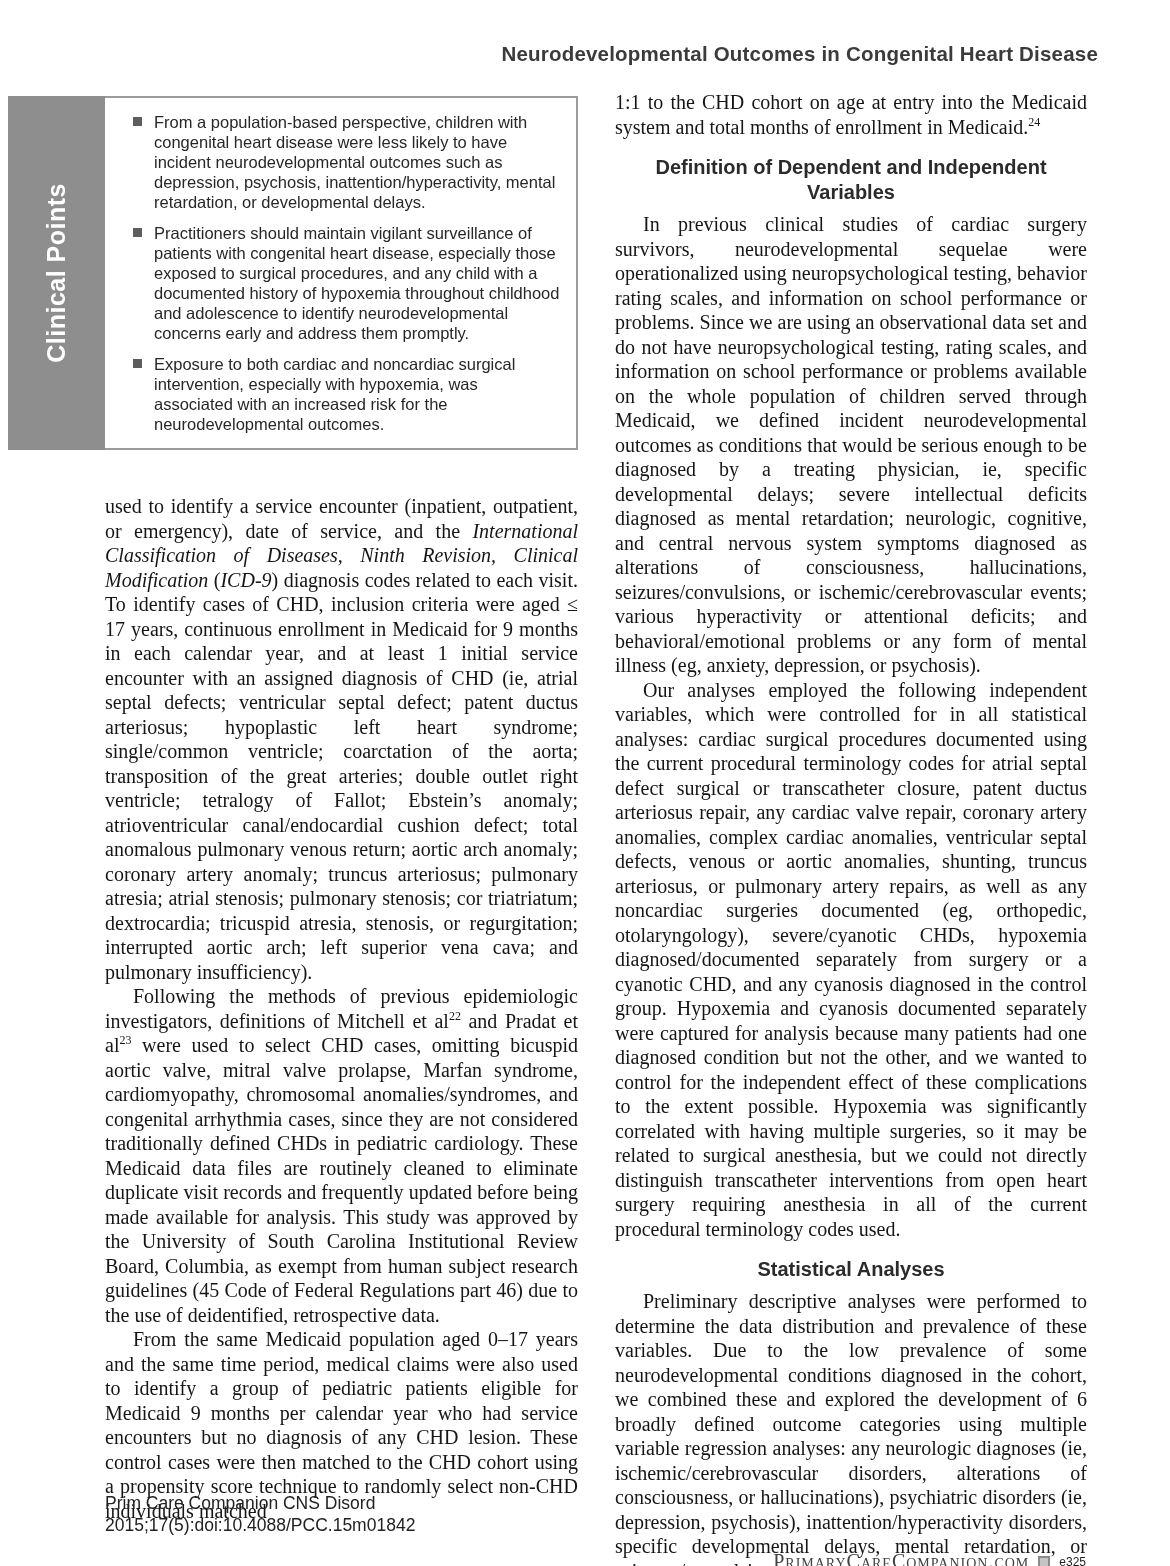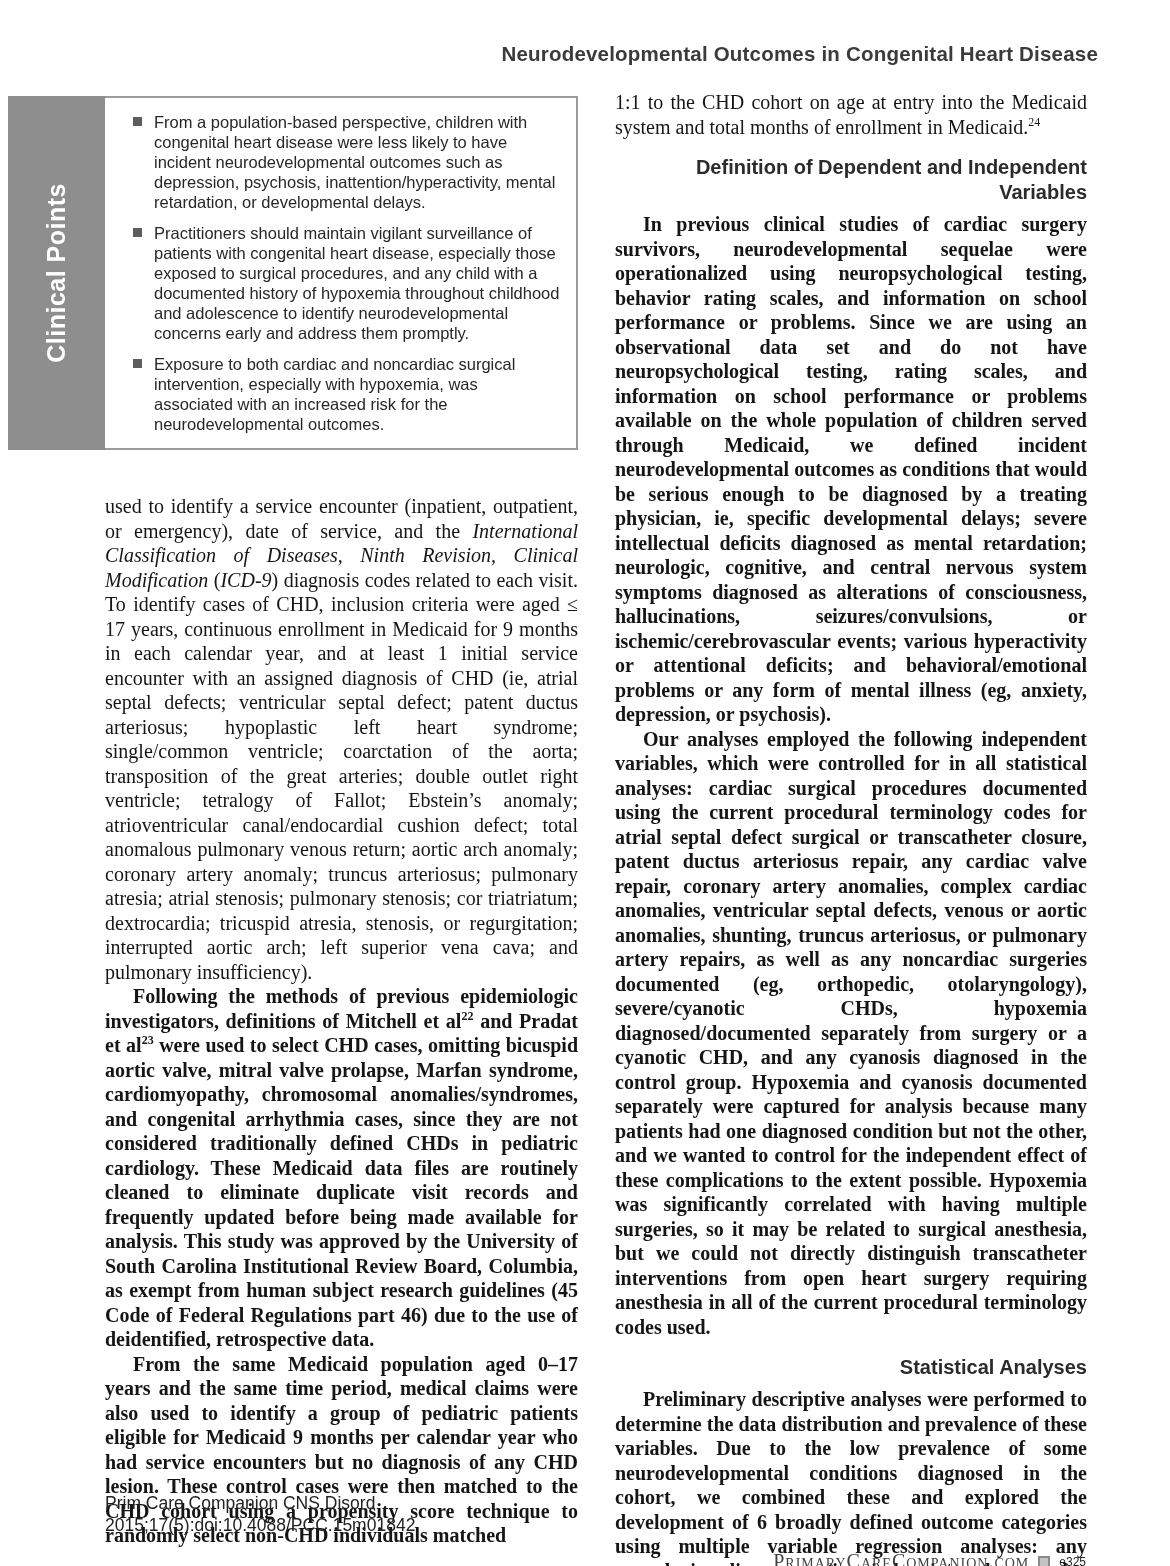--- a/index.html
+++ b/index.html
@@ -36,24 +36,24 @@
   }
   .cp-marker { flex:0 0 auto; width:9px; height:9px; background:#5d5d5d; margin:5px 12px 0 0; }
 
   
   .col {
     position:absolute; text-align:justify;
     font-size:20px; line-height:24.5px; color:#151515;
   }
   .col-left  { left:105px; top:494px; width:473px; }
   .col-right { left:615px; top:90px;  width:472px; }
-  .col p.indent { text-indent:28px;font-weight:bold; }
+  .col p.indent { text-indent:28px; }
   .sec-head {
     font-family:"Liberation Sans", sans-serif; font-weight:bold;
-    font-size:20px; line-height:25px; color:#2b2b2b; text-align:right;
+    font-size:20px; line-height:25px; color:#2b2b2b; text-align:center;
     margin:16px 0 7px 0;
   }
   sup { font-size:12px; line-height:0; vertical-align:super; }
 
   
   .footer-left {
     position:absolute; left:105px; top:1493px;
     font-family:"Liberation Sans", sans-serif; font-size:17.5px; line-height:21.5px; color:#222222;
   }
   .footer-right {

